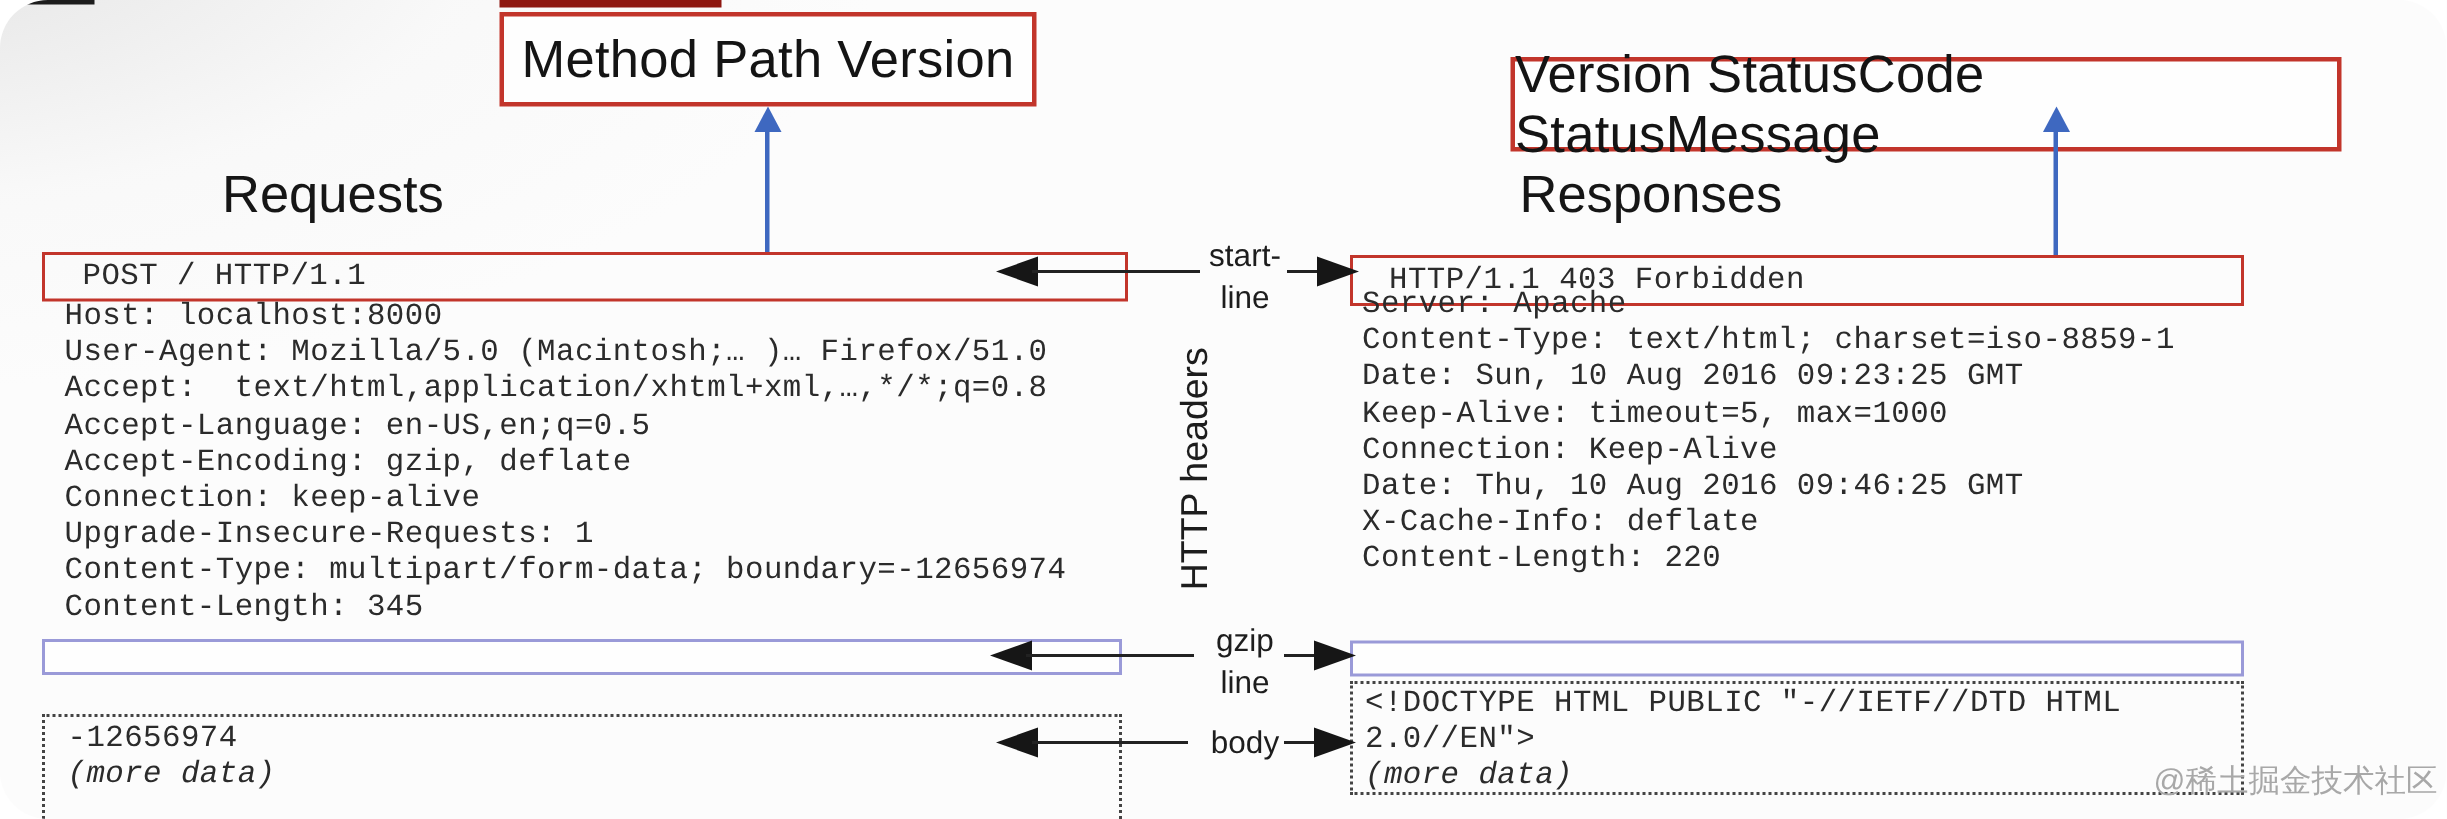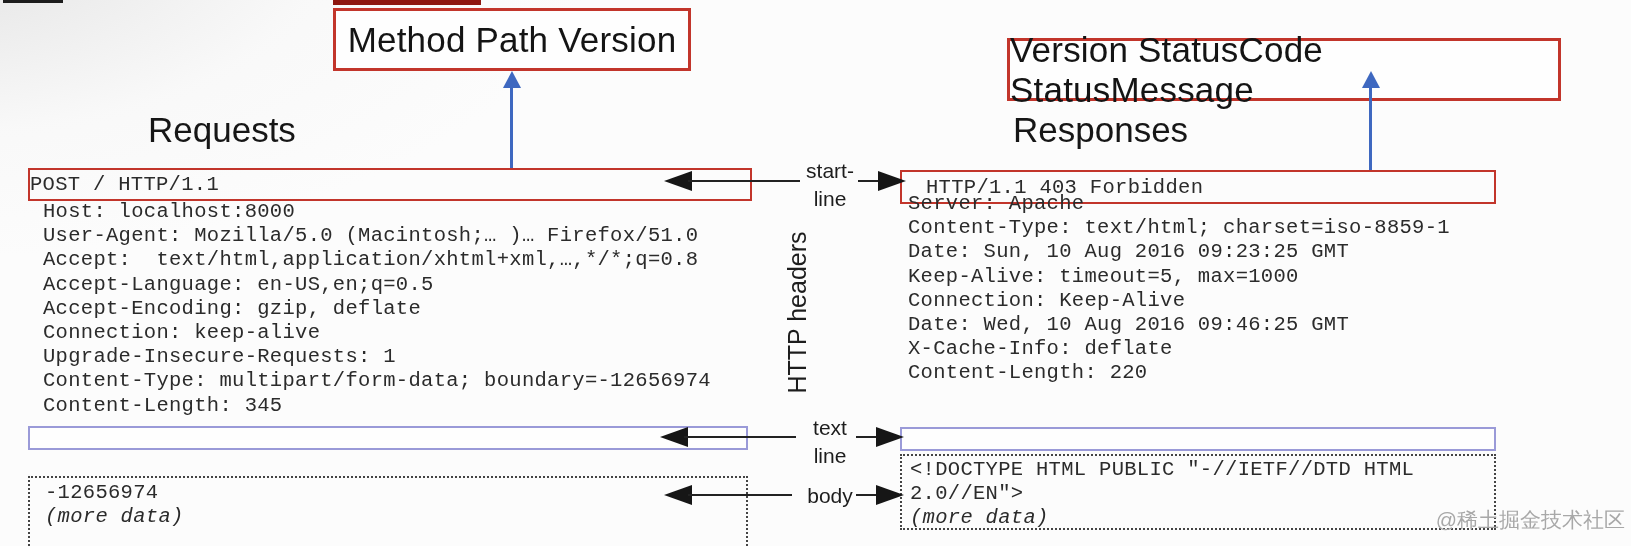--- a/index.html
+++ b/index.html
@@ -2,20 +2,21 @@
 <html style="--annotation-red: #c2352b; --arrow-blue: #3e68c0; --empty-line-border: #9a9ad8; --body-border: #444444;"><head>
 <meta charset="utf-8">
 <style>
   html,body{margin:0;padding:0;}
   body{font-family:"Liberation Sans",sans-serif;}
   #canvas{
     position:relative;width:1631px;height:546px;overflow:hidden;
     background:
       radial-gradient(ellipse 900px 420px at -5% -10%, #e2e2e2 0%, rgba(247,247,247,.65) 45%, rgba(253,253,253,0) 75%),
       #fcfcfc;
+    border-radius: 32px;
   }
   .abs{position:absolute;}
   
   .artifact-black{left:3px;top:0;width:60px;height:3px;background:#1c1c1c;}
   .artifact-red{left:333px;top:0;width:148px;height:5px;background:#8e1710;}
   
   .anno-box{
     border:3px solid var(--annotation-red,#c2352b);
     background:#fefefe;
     display:flex;align-items:center;justify-content:center;
@@ -26,21 +27,21 @@
   
   .blue-line{width:3px;background:var(--arrow-blue,#3e68c0);}
   .blue-head{width:0;height:0;border-left:9px solid transparent;border-right:9px solid transparent;
     border-bottom:17px solid var(--arrow-blue,#3e68c0);}
   
   .col-heading{font-size:35px;color:#161616;}
   
   .mono{font-family:"Liberation Mono","DejaVu Sans Mono",monospace;font-size:20.5px;letter-spacing:.3px;color:#2b2b2b;white-space:pre;}
   .mono-block{line-height:24.2px;}
   .startline-box{border:2px solid var(--annotation-red,#c2352b);display:flex;align-items:center;}
-  .startline-box .mono{padding-left:0;}
+  .startline-box .mono{padding-left:25px;}
   .empty-box{border:2px solid var(--empty-line-border,#9a9ad8);background:#fefefe;}
   .body-box{border:2px dotted var(--body-border,#444444);}
   .body-box .mono{padding-left:15px;}
   .italic{font-style:italic;}
   
   .mid-label{font-size:21px;color:#1d1d1d;text-align:center;line-height:28px;}
   .vertical-label{transform:rotate(-90deg);transform-origin:center;white-space:nowrap;font-size:25px;color:#1d1d1d;}
   
   .blk-line{height:2px;background:#222;}
   .blk-head-left{width:0;height:0;border-top:10px solid transparent;border-bottom:10px solid transparent;
@@ -79,37 +80,37 @@
   <div class="abs mono mono-block" style="left:43px;top:200px;"><div>Host: localhost:8000</div><div>User-Agent: Mozilla/5.0 (Macintosh;… )… Firefox/51.0</div><div>Accept:  text/html,application/xhtml+xml,…,*/*;q=0.8</div><div>Accept-Language: en-US,en;q=0.5</div><div>Accept-Encoding: gzip, deflate</div><div>Connection: keep-alive</div><div>Upgrade-Insecure-Requests: 1</div><div>Content-Type: multipart/form-data; boundary=-12656974</div><div>Content-Length: 345</div></div>
   <div class="abs empty-box" style="left:28px;top:426px;width:716px;height:20px;"></div>
   <div class="abs body-box mono-block" style="left:28px;top:476px;width:716px;height:71px;padding-top:3px;">
     <div class="mono">-12656974</div>
     <div class="mono italic">(more data)</div>
   </div>
 
   <div class="abs startline-box" style="left:900px;top:170px;width:592px;height:30px;">
     <span class="mono" style="padding-left:24px;">HTTP/1.1 403 Forbidden</span>
   </div>
-  <div class="abs mono mono-block" style="left:908px;top:192px;"><div>Server: Apache</div><div>Content-Type: text/html; charset=iso-8859-1</div><div>Date: Sun, 10 Aug 2016 09:23:25 GMT</div><div>Keep-Alive: timeout=5, max=1000</div><div>Connection: Keep-Alive</div><div>Date: Wed, 10 Aug 2016 09:46:25 GMT</div><div>X-Cache-Info: deflate</div><div>Content-Length: 220</div></div>
+  <div class="abs mono mono-block" style="left:908px;top:192px;"><div>Server: Apache</div><div>Content-Type: text/html; charset=iso-8859-1</div><div>Date: Sun, 10 Aug 2016 09:23:25 GMT</div><div>Keep-Alive: timeout=5, max=1000</div><div>Connection: Keep-Alive</div><div>Date: Thu, 10 Aug 2016 09:46:25 GMT</div><div>X-Cache-Info: deflate</div><div>Content-Length: 220</div></div>
   <div class="abs empty-box" style="left:900px;top:427px;width:592px;height:20px;"></div>
   <div class="abs body-box mono-block" style="left:900px;top:454px;width:592px;height:70px;padding-top:2px;">
     <div class="mono" style="padding-left:8px;">&lt;!DOCTYPE HTML PUBLIC "-//IETF//DTD HTML</div>
     <div class="mono" style="padding-left:8px;">2.0//EN"&gt;</div>
     <div class="mono italic" style="padding-left:8px;">(more data)</div>
   </div>
 
   <div class="abs mid-label" style="left:780px;top:157px;width:100px;">
     <div>start-</div>
     <div>line</div>
   </div>
   <div class="abs" style="left:715px;top:300px;width:160px;height:25px;display:flex;justify-content:center;">
     <div class="vertical-label">HTTP headers</div>
   </div>
   <div class="abs mid-label" style="left:780px;top:414px;width:100px;">
-    <div>text</div>
+    <div>gzip</div>
     <div>line</div>
   </div>
   <div class="abs mid-label" style="left:780px;top:482px;width:100px;">body</div>
 
   <div class="abs blk-head-left" style="left:664px;top:171px;"></div>
   <div class="abs blk-line" style="left:688px;top:180px;width:112px;"></div>
   <div class="abs blk-line" style="left:858px;top:180px;width:28px;"></div>
   <div class="abs blk-head-right" style="left:878px;top:171px;"></div>
 
   <div class="abs blk-head-left" style="left:660px;top:427px;"></div>

